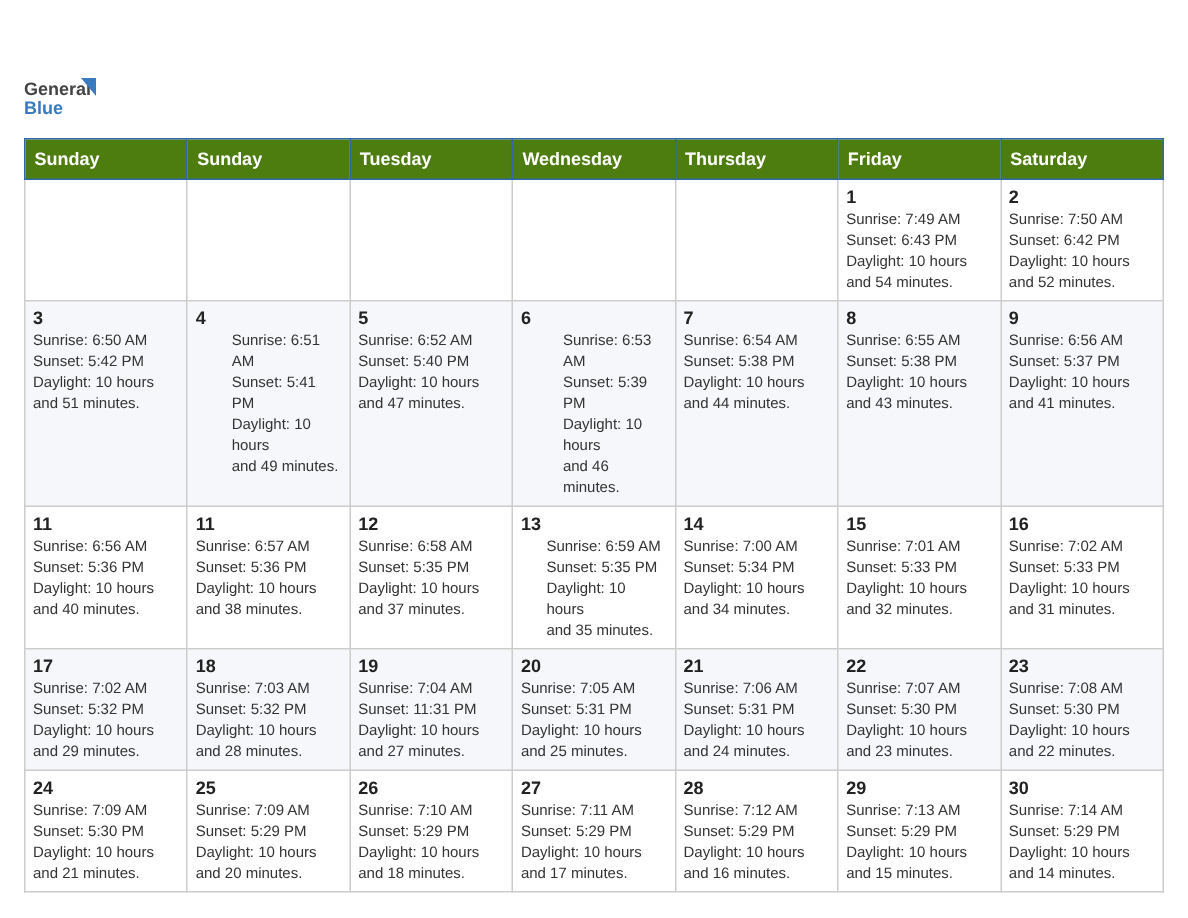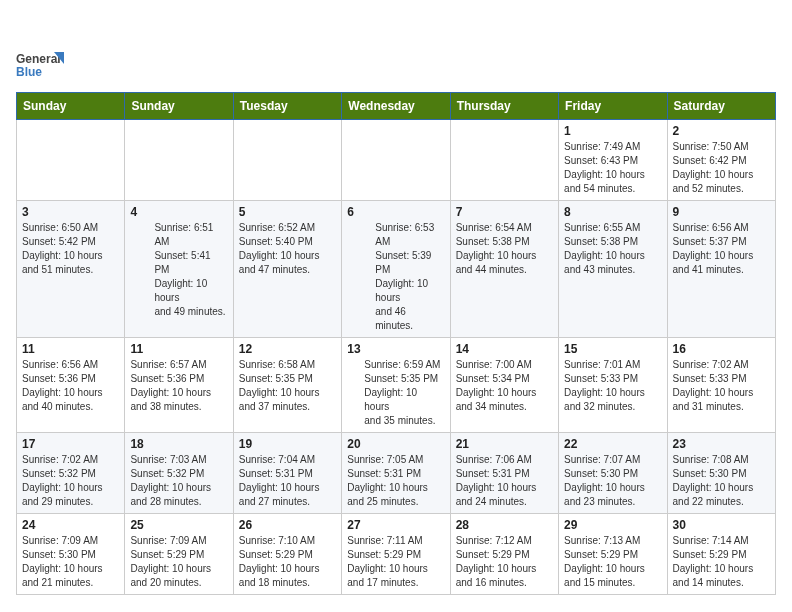--- a/index.html
+++ b/index.html
@@ -240,21 +240,21 @@
         <td>
           <div class="day-number">18</div>
           <div class="day-info" style="white-space: pre-line;">Sunrise: 7:03 AM
 Sunset: 5:32 PM
 Daylight: 10 hours
 and 28 minutes.</div>
         </td>
         <td>
           <div class="day-number">19</div>
           <div class="day-info" style="white-space: pre-line;">Sunrise: 7:04 AM
-Sunset: 5:31 PM
+Sunset: 11:31 PM
 Daylight: 10 hours
 and 27 minutes.</div>
         </td>
         <td>
           <div class="day-number">20</div>
           <div class="day-info" style="white-space: pre-line;">Sunrise: 7:05 AM
 Sunset: 5:31 PM
 Daylight: 10 hours
 and 25 minutes.</div>
         </td>

